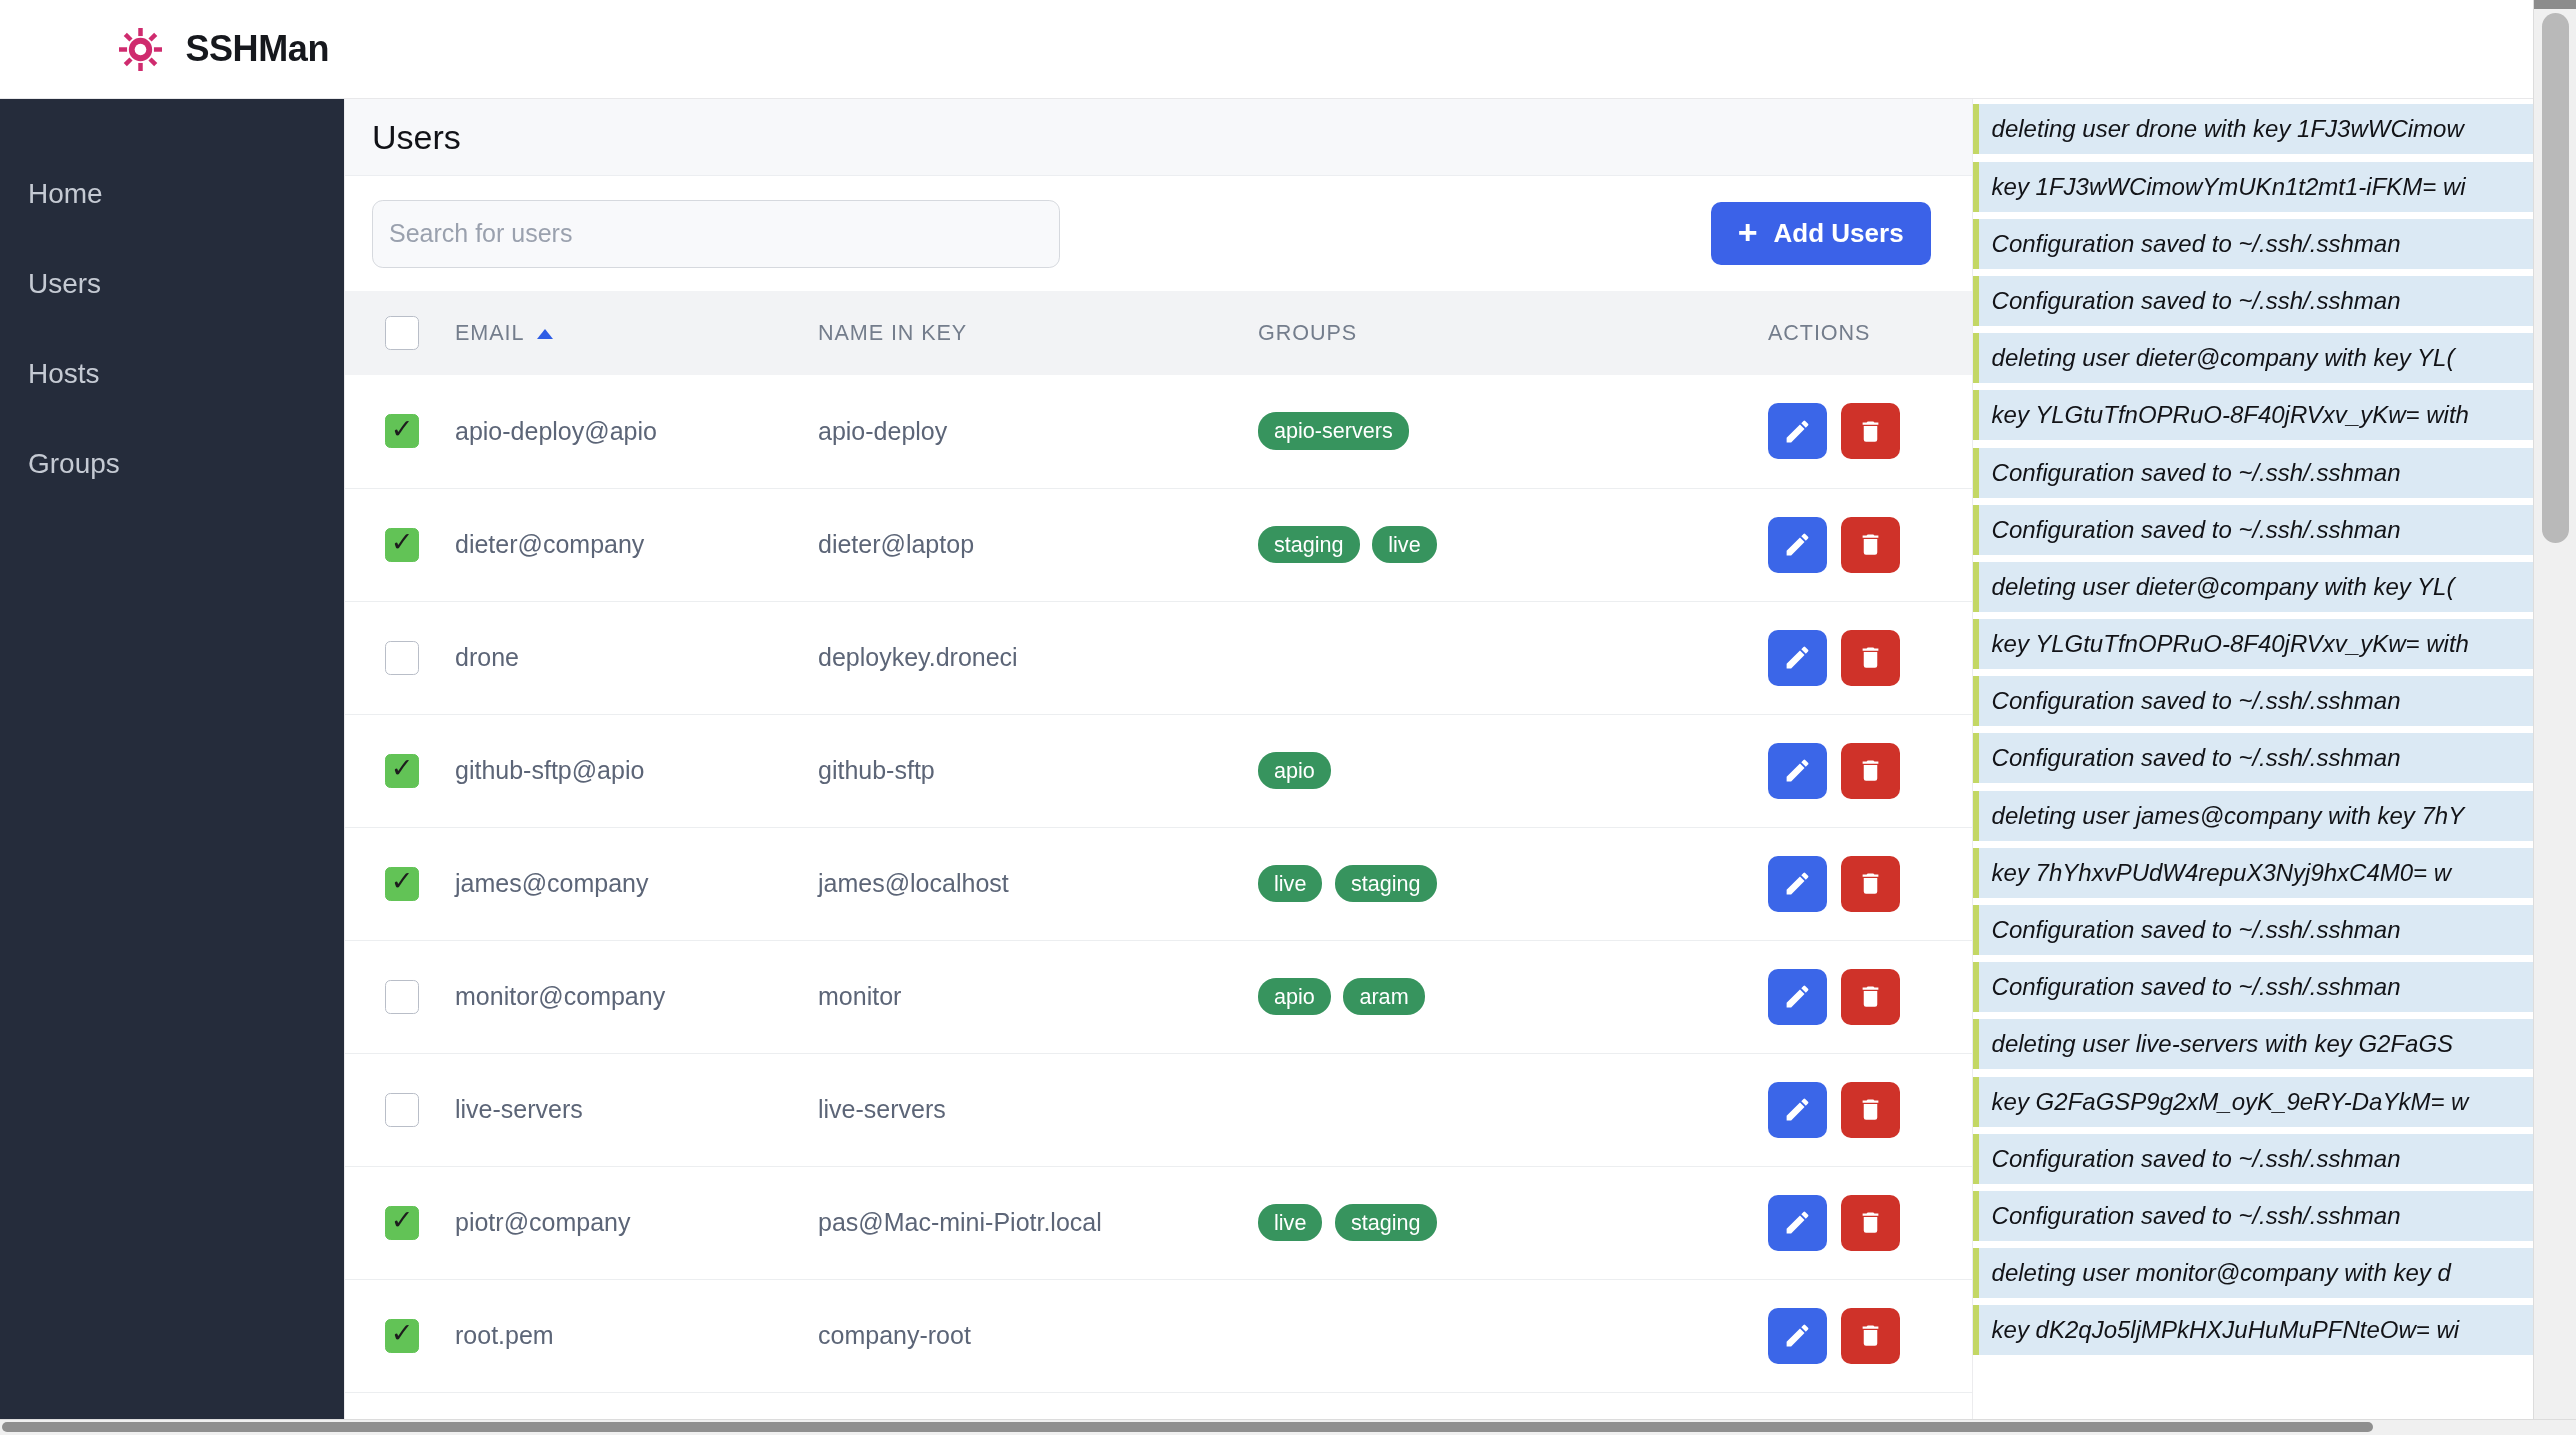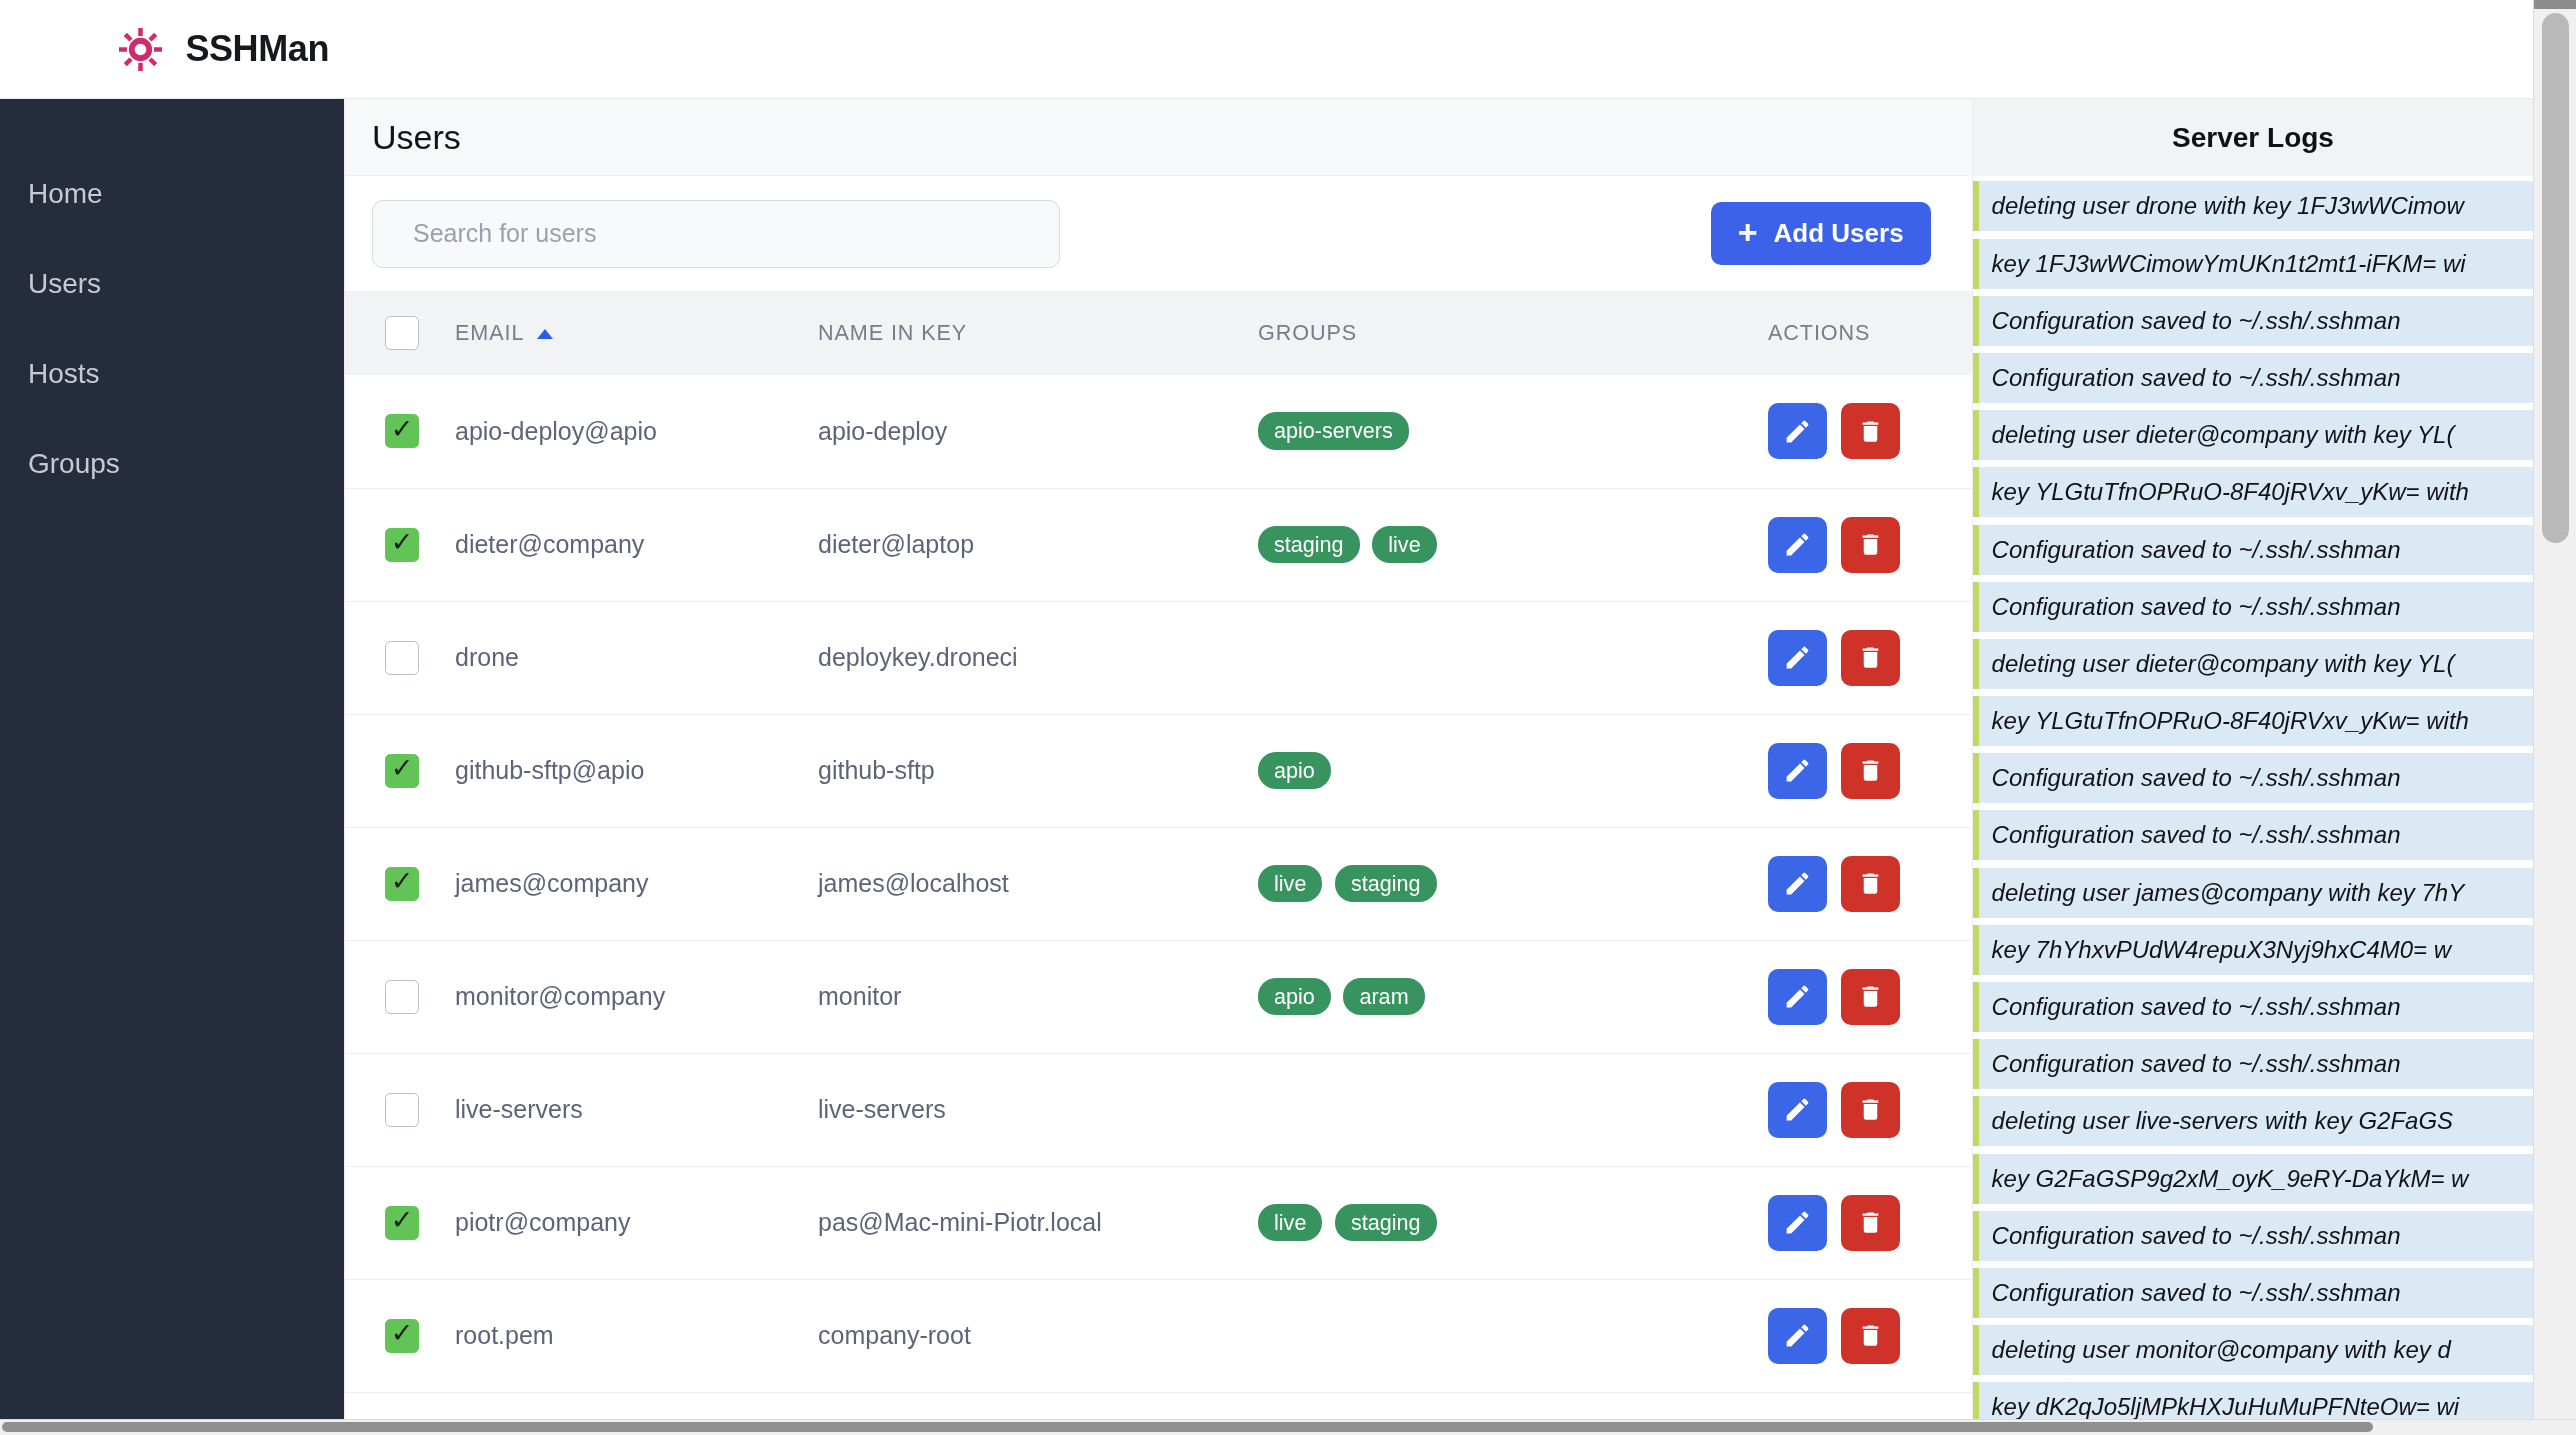--- a/index.html
+++ b/index.html
@@ -55,21 +55,21 @@
   }
   .page-title { font-size: 34px; color: #111217; font-weight: normal; }
 
   .toolbar {
     height: 115px; display: flex; align-items: center;
     padding: 0 27px 0 27px; justify-content: space-between;
   }
   .search-input {
     width: 688px; height: 68px;
     border: 0.9px solid #d6d9de; border-radius: 10.8px;
-    background: #f8f9fb; padding: 0 40px;
+    background: #f8f9fb; padding: 0 16px;
     font-size: 25px; color: #3b4250;
     font-family: "Liberation Sans", sans-serif;
     outline: none;
   }
   .search-input::placeholder { color: #9aa1ae; }
 
   .add-btn {
     display: flex; align-items: center; gap: 16px;
     height: 63px; padding: 0 27px;
     background: #3b62e8; border: none; border-radius: 10px;
@@ -506,23 +506,20 @@
                   </svg>
                 </button>
               </div>
             </td>
           </tr>
         </tbody>
     </table>
   </section>
 
   <aside class="logs">
-    <div class="logs-head">
-      <span class="logs-title">Server Logs</span>
-    </div>
     <div class="log-list" id="log-list">
         <div class="log-row">
           <span class="log-text">deleting user drone with key 1FJ3wWCimow</span>
         </div>
         <div class="log-row">
           <span class="log-text">key 1FJ3wWCimowYmUKn1t2mt1-iFKM= wi</span>
         </div>
         <div class="log-row">
           <span class="log-text">Configuration saved to ~/.ssh/.sshman</span>
         </div>

